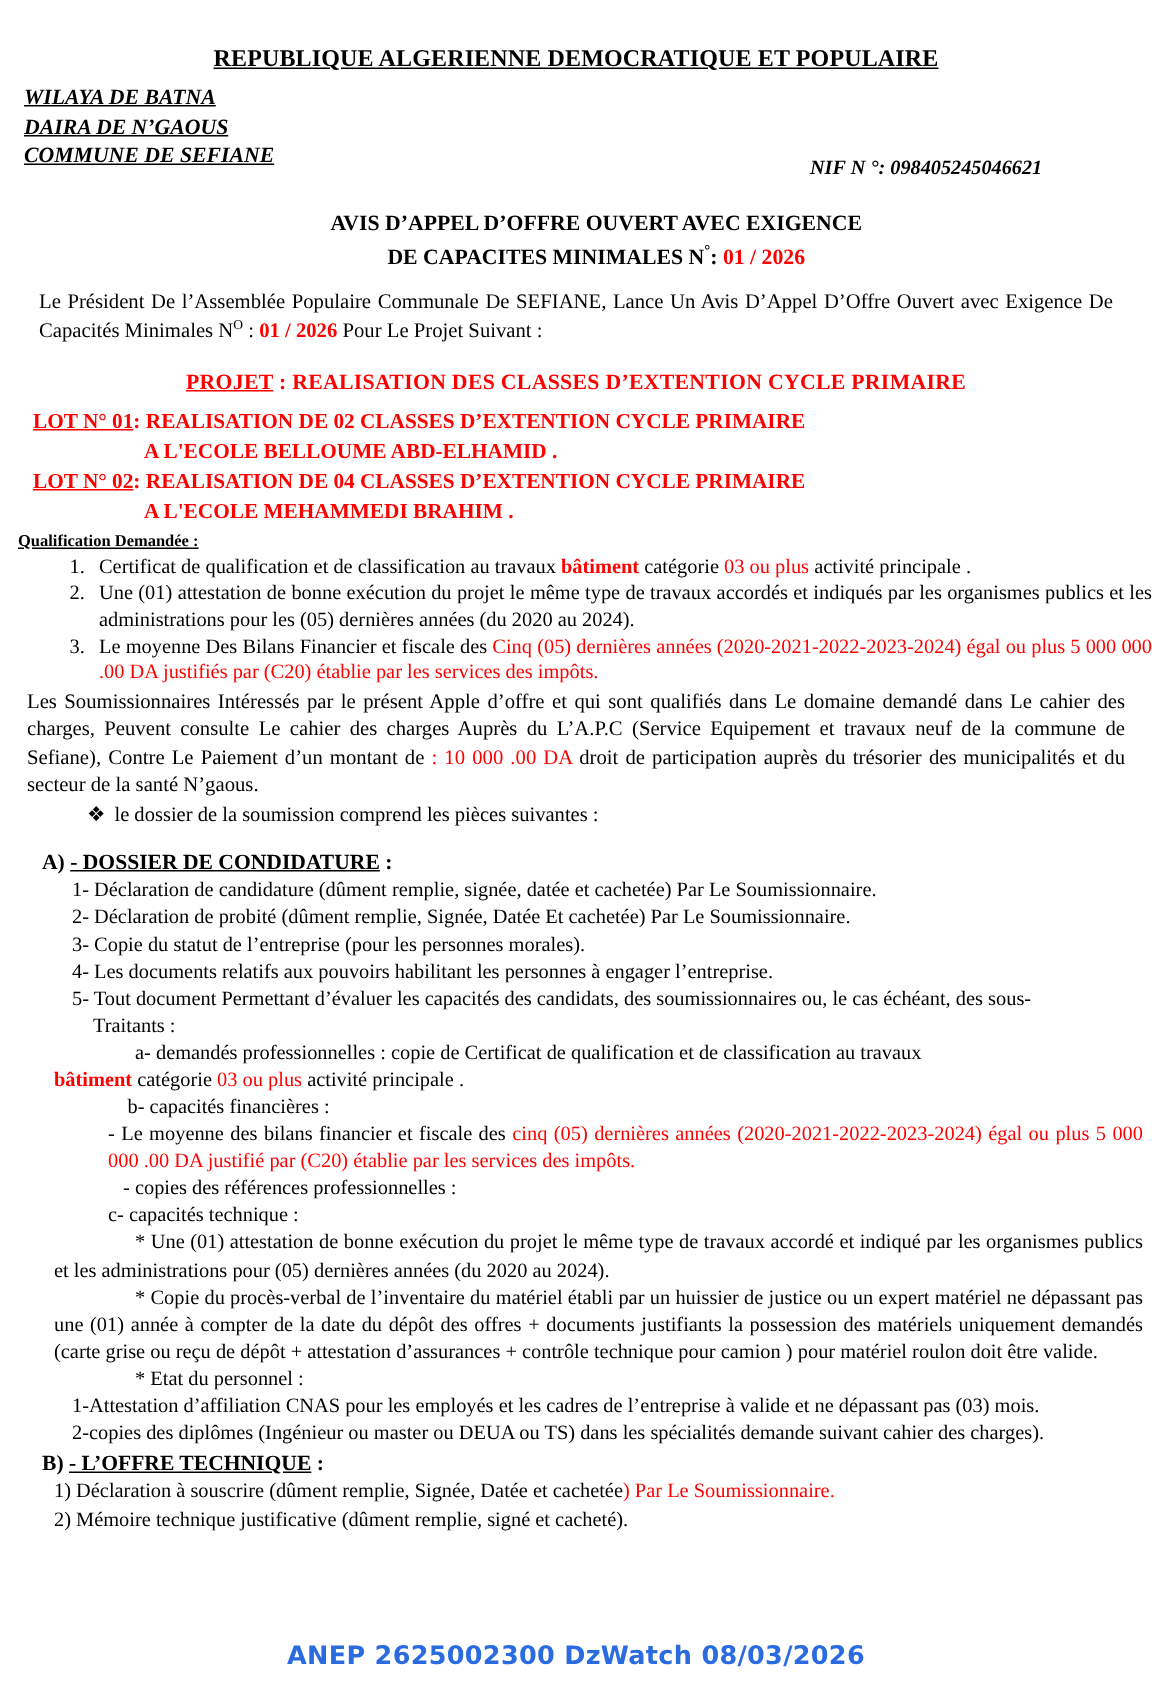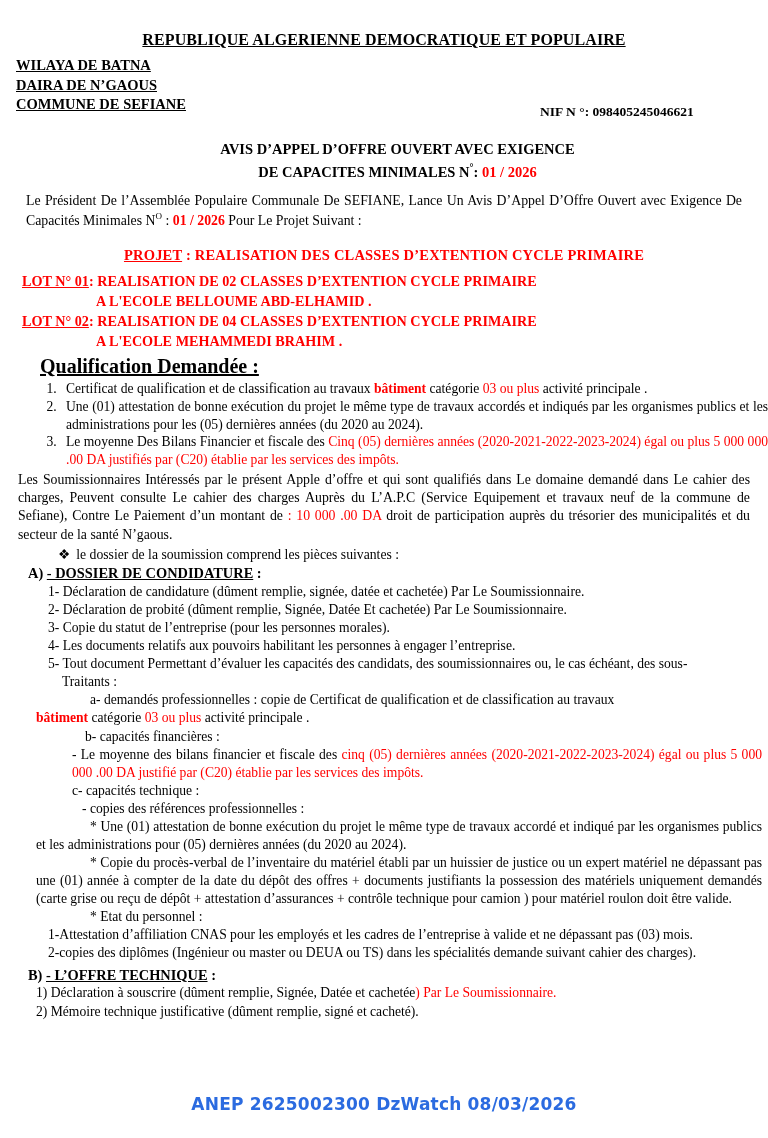--- a/index.html
+++ b/index.html
@@ -40,20 +40,21 @@
     letter-spacing: .1px;
     text-decoration: underline;
     margin: 0 0 6px 0;
   }
   .admin-block {
     padding-left: 16px;
     font-weight: bold;
     font-size: 14.5px;
     line-height: 1.32;
     position: relative;
+    font-style: italic;
   }
   .admin-line { text-decoration: underline; display: inline-block; }
   #nif-line {
     position: absolute;
     left: 540px;
     top: 47px;
     font-weight: bold;
     font-size: 13.5px;
     white-space: nowrap;
   }
@@ -93,25 +94,24 @@
     font-weight: bold;
     font-size: 14.2px;
     line-height: 1.42;
     padding-left: 22px;
   }
   .lot-sub { padding-left: 74px; }
 
   
   #qualification-heading {
     font-weight: bold;
-    font-size: 20px;
+    font-size: 11px;
     text-decoration: underline;
     padding-left: 12px;
     margin-top: 2px;
-    margin-left: 28px;
   }
   ol.qual {
     margin: 1px 0 0 0;
     padding-left: 60px;
     font-size: 13.6px;
     line-height: 1.3;
   }
   ol.qual li {
     text-align: justify;
     padding-left: 6px;
@@ -127,21 +127,21 @@
     padding-left: 58px;
     font-size: 13.7px;
     margin-top: 2px;
   }
   #dossier-intro .bullet { margin-right: 6px; }
 
   .sect-heading {
     font-weight: bold;
     font-size: 14.4px;
     padding-left: 28px;
-    margin-top: 1px;
+    margin-top: 14px;
   }
   .sect-heading .uline { text-decoration: underline; }
 
   .item {
     font-size: 13.6px;
     line-height: 1.33;
     text-align: justify;
   }
   .lvl1 { padding-left: 48px; text-indent: -14px; margin-left: 14px; }
   .lvl-flow { padding-left: 36px; text-align: justify; }
@@ -252,22 +252,22 @@
   <div class="item" style="padding-left:36px">
     <span class="red b">bâtiment</span><span> catégorie </span><span class="red">03 ou plus</span><span> activité principale .</span>
   </div>
 
   <div class="item lvl-b">b- capacités financières :</div>
 
   <div class="item" style="padding-left:72px;text-align:justify;padding-right:6px">
     <span>- Le moyenne des bilans financier et fiscale des </span><span class="red">cinq (05) dernières années (2020-2021-2022-2023-2024) égal ou plus 5 000 000 .00 DA justifié par (C20) établie par les services des impôts.</span>
   </div>
 
+  <div class="item lvl-d">- copies des références professionnelles :</div>
   <div class="item lvl-c">c- capacités technique :</div>
-  <div class="item lvl-d">- copies des références professionnelles :</div>
 
   <div class="item hang" style="padding-left:36px;text-indent:54px">* Une (01) attestation de bonne exécution du projet le même type de travaux  accordé et indiqué par les organismes publics et les administrations pour (05) dernières années (du 2020 au 2024).</div>
   <div class="item hang" style="padding-left:36px;text-indent:54px">* Copie du procès-verbal de l’inventaire du matériel établi par un huissier de justice ou un expert matériel ne dépassant pas une (01) année à compter de la date du dépôt des offres + documents justifiants la possession des matériels uniquement demandés (carte grise ou reçu de dépôt + attestation d’assurances + contrôle technique pour camion ) pour matériel roulon doit être valide.</div>
   <div class="item lvl-star">* Etat du personnel :</div>
 
   <div class="item hang-num" style="padding-left:58px">1-Attestation d’affiliation CNAS pour les employés et les cadres de l’entreprise à valide et ne dépassant pas (03) mois.</div>
   <div class="item hang-num" style="padding-left:58px">2-copies des diplômes (Ingénieur ou master ou DEUA ou TS) dans les spécialités demande suivant cahier des charges).</div>
 
   <div class="sect-heading" style="margin-top:3px">
     <span>B)</span>

